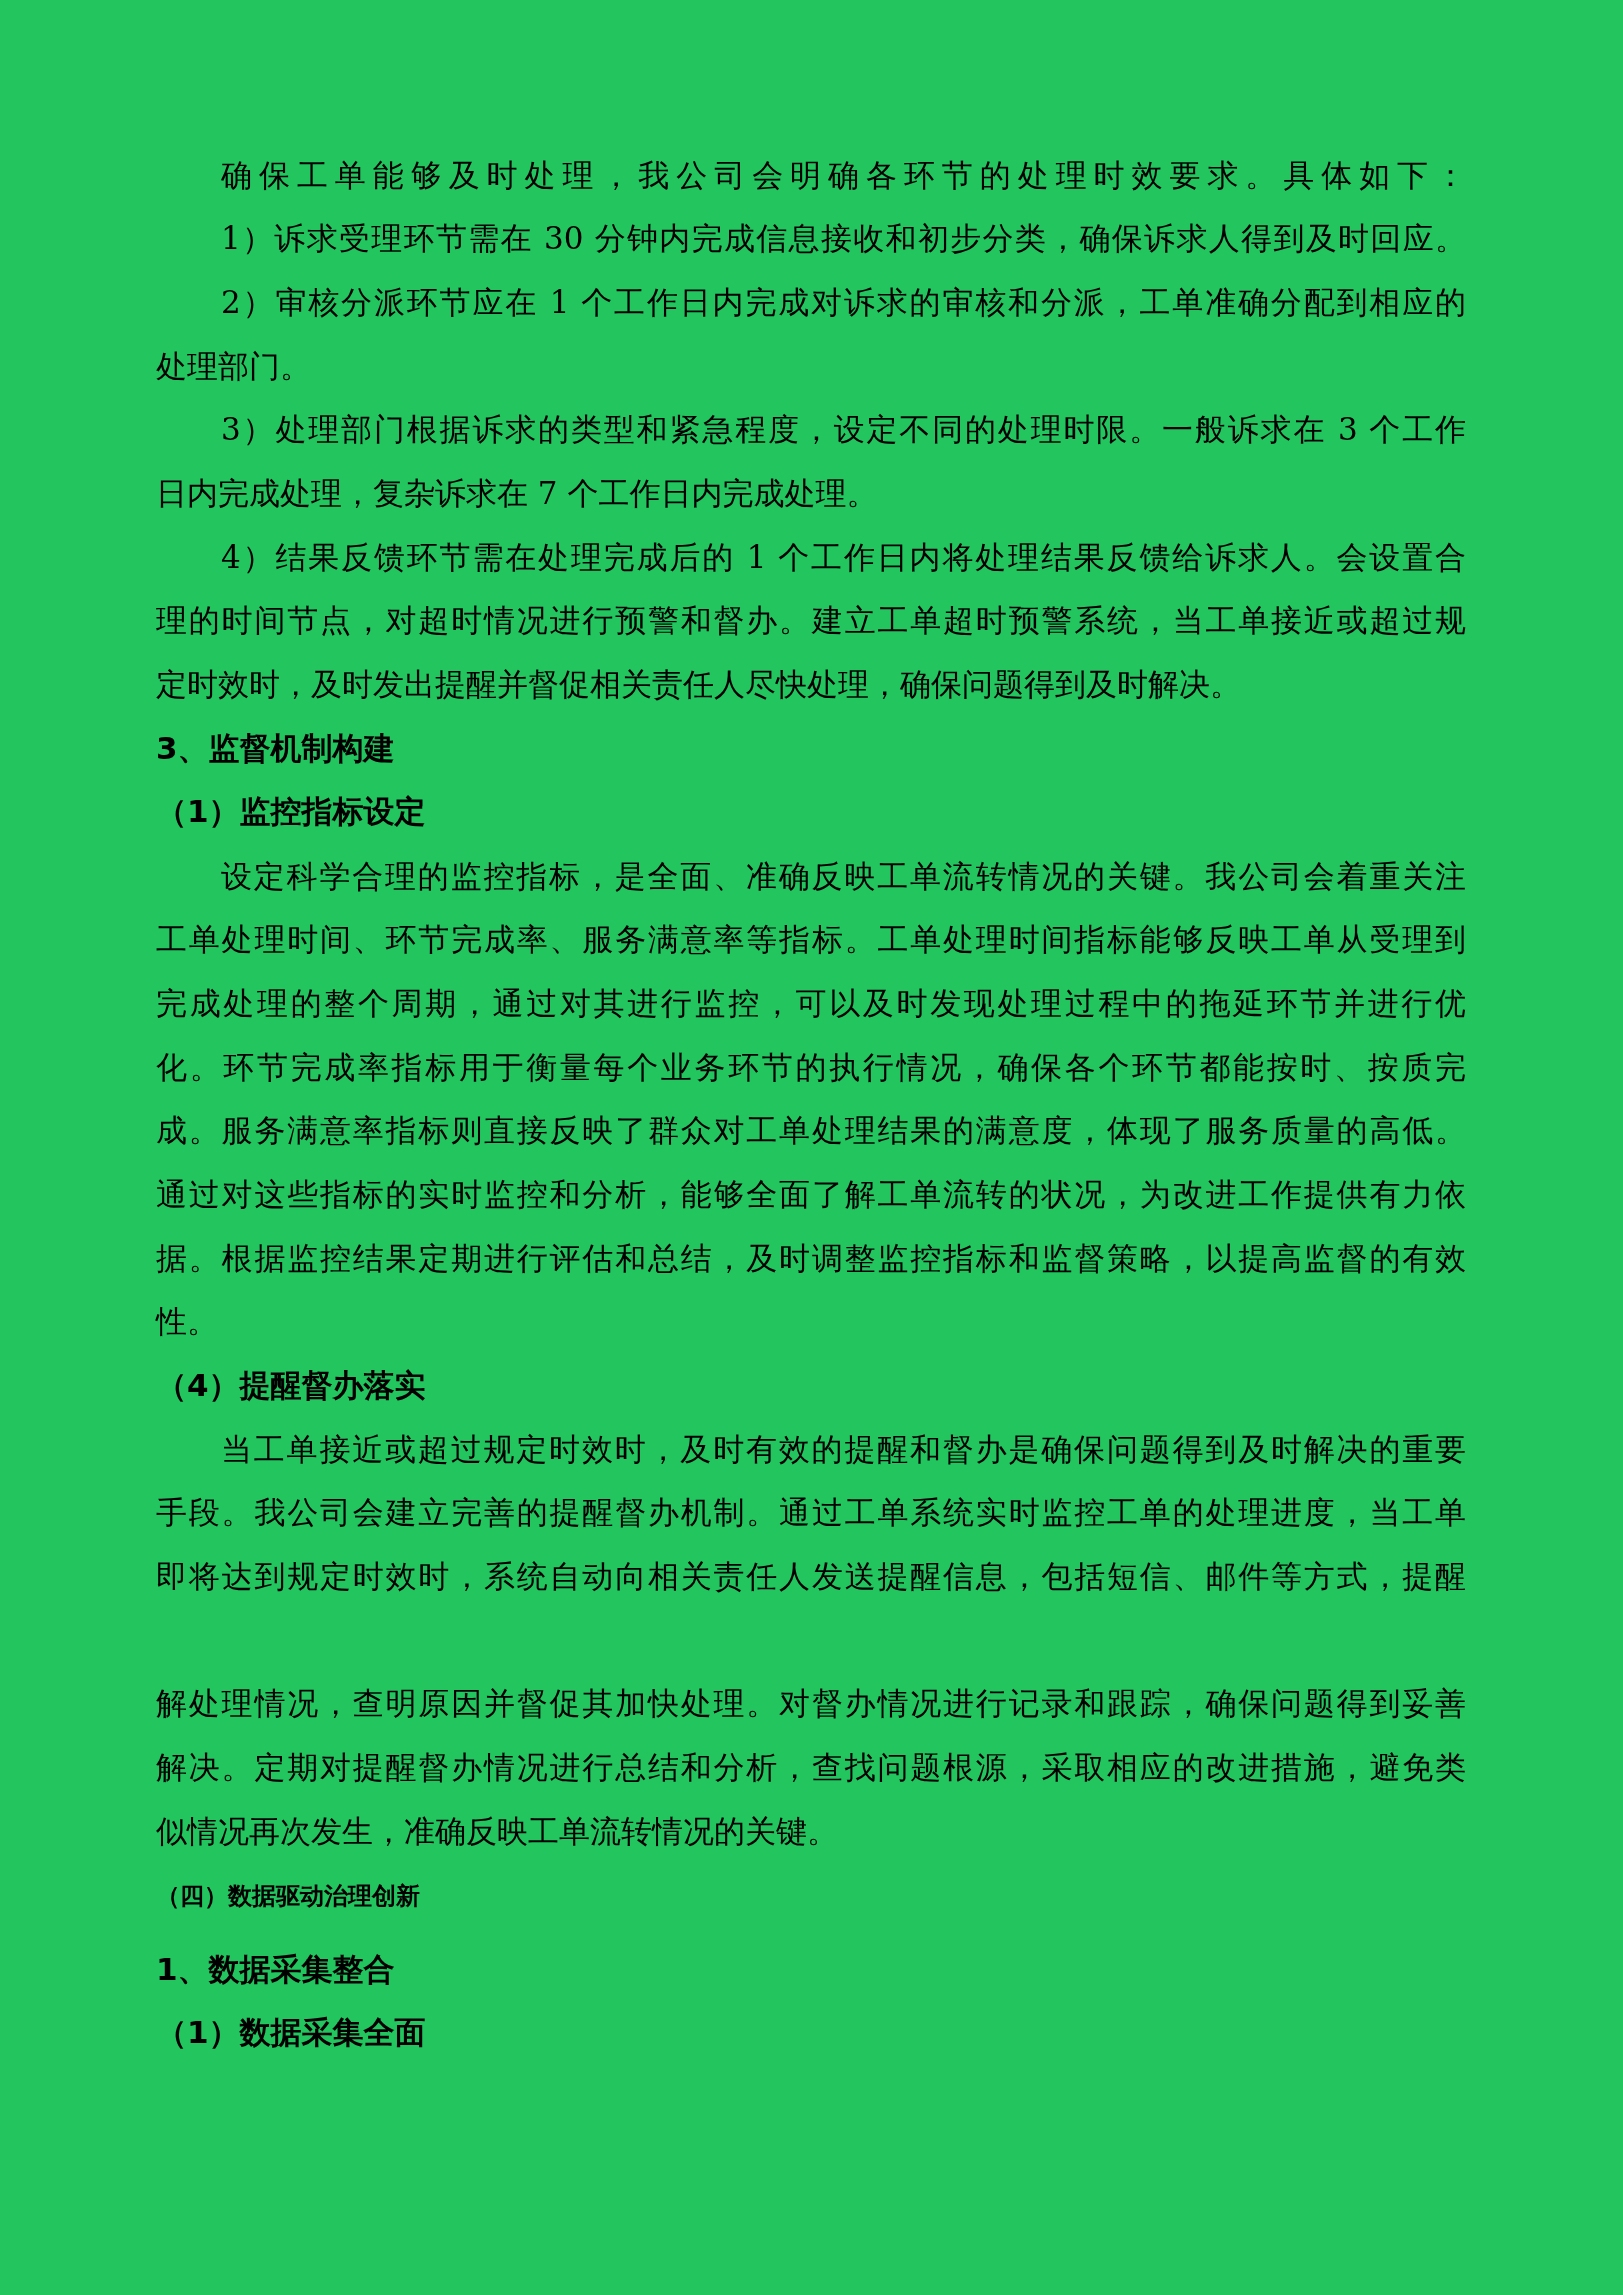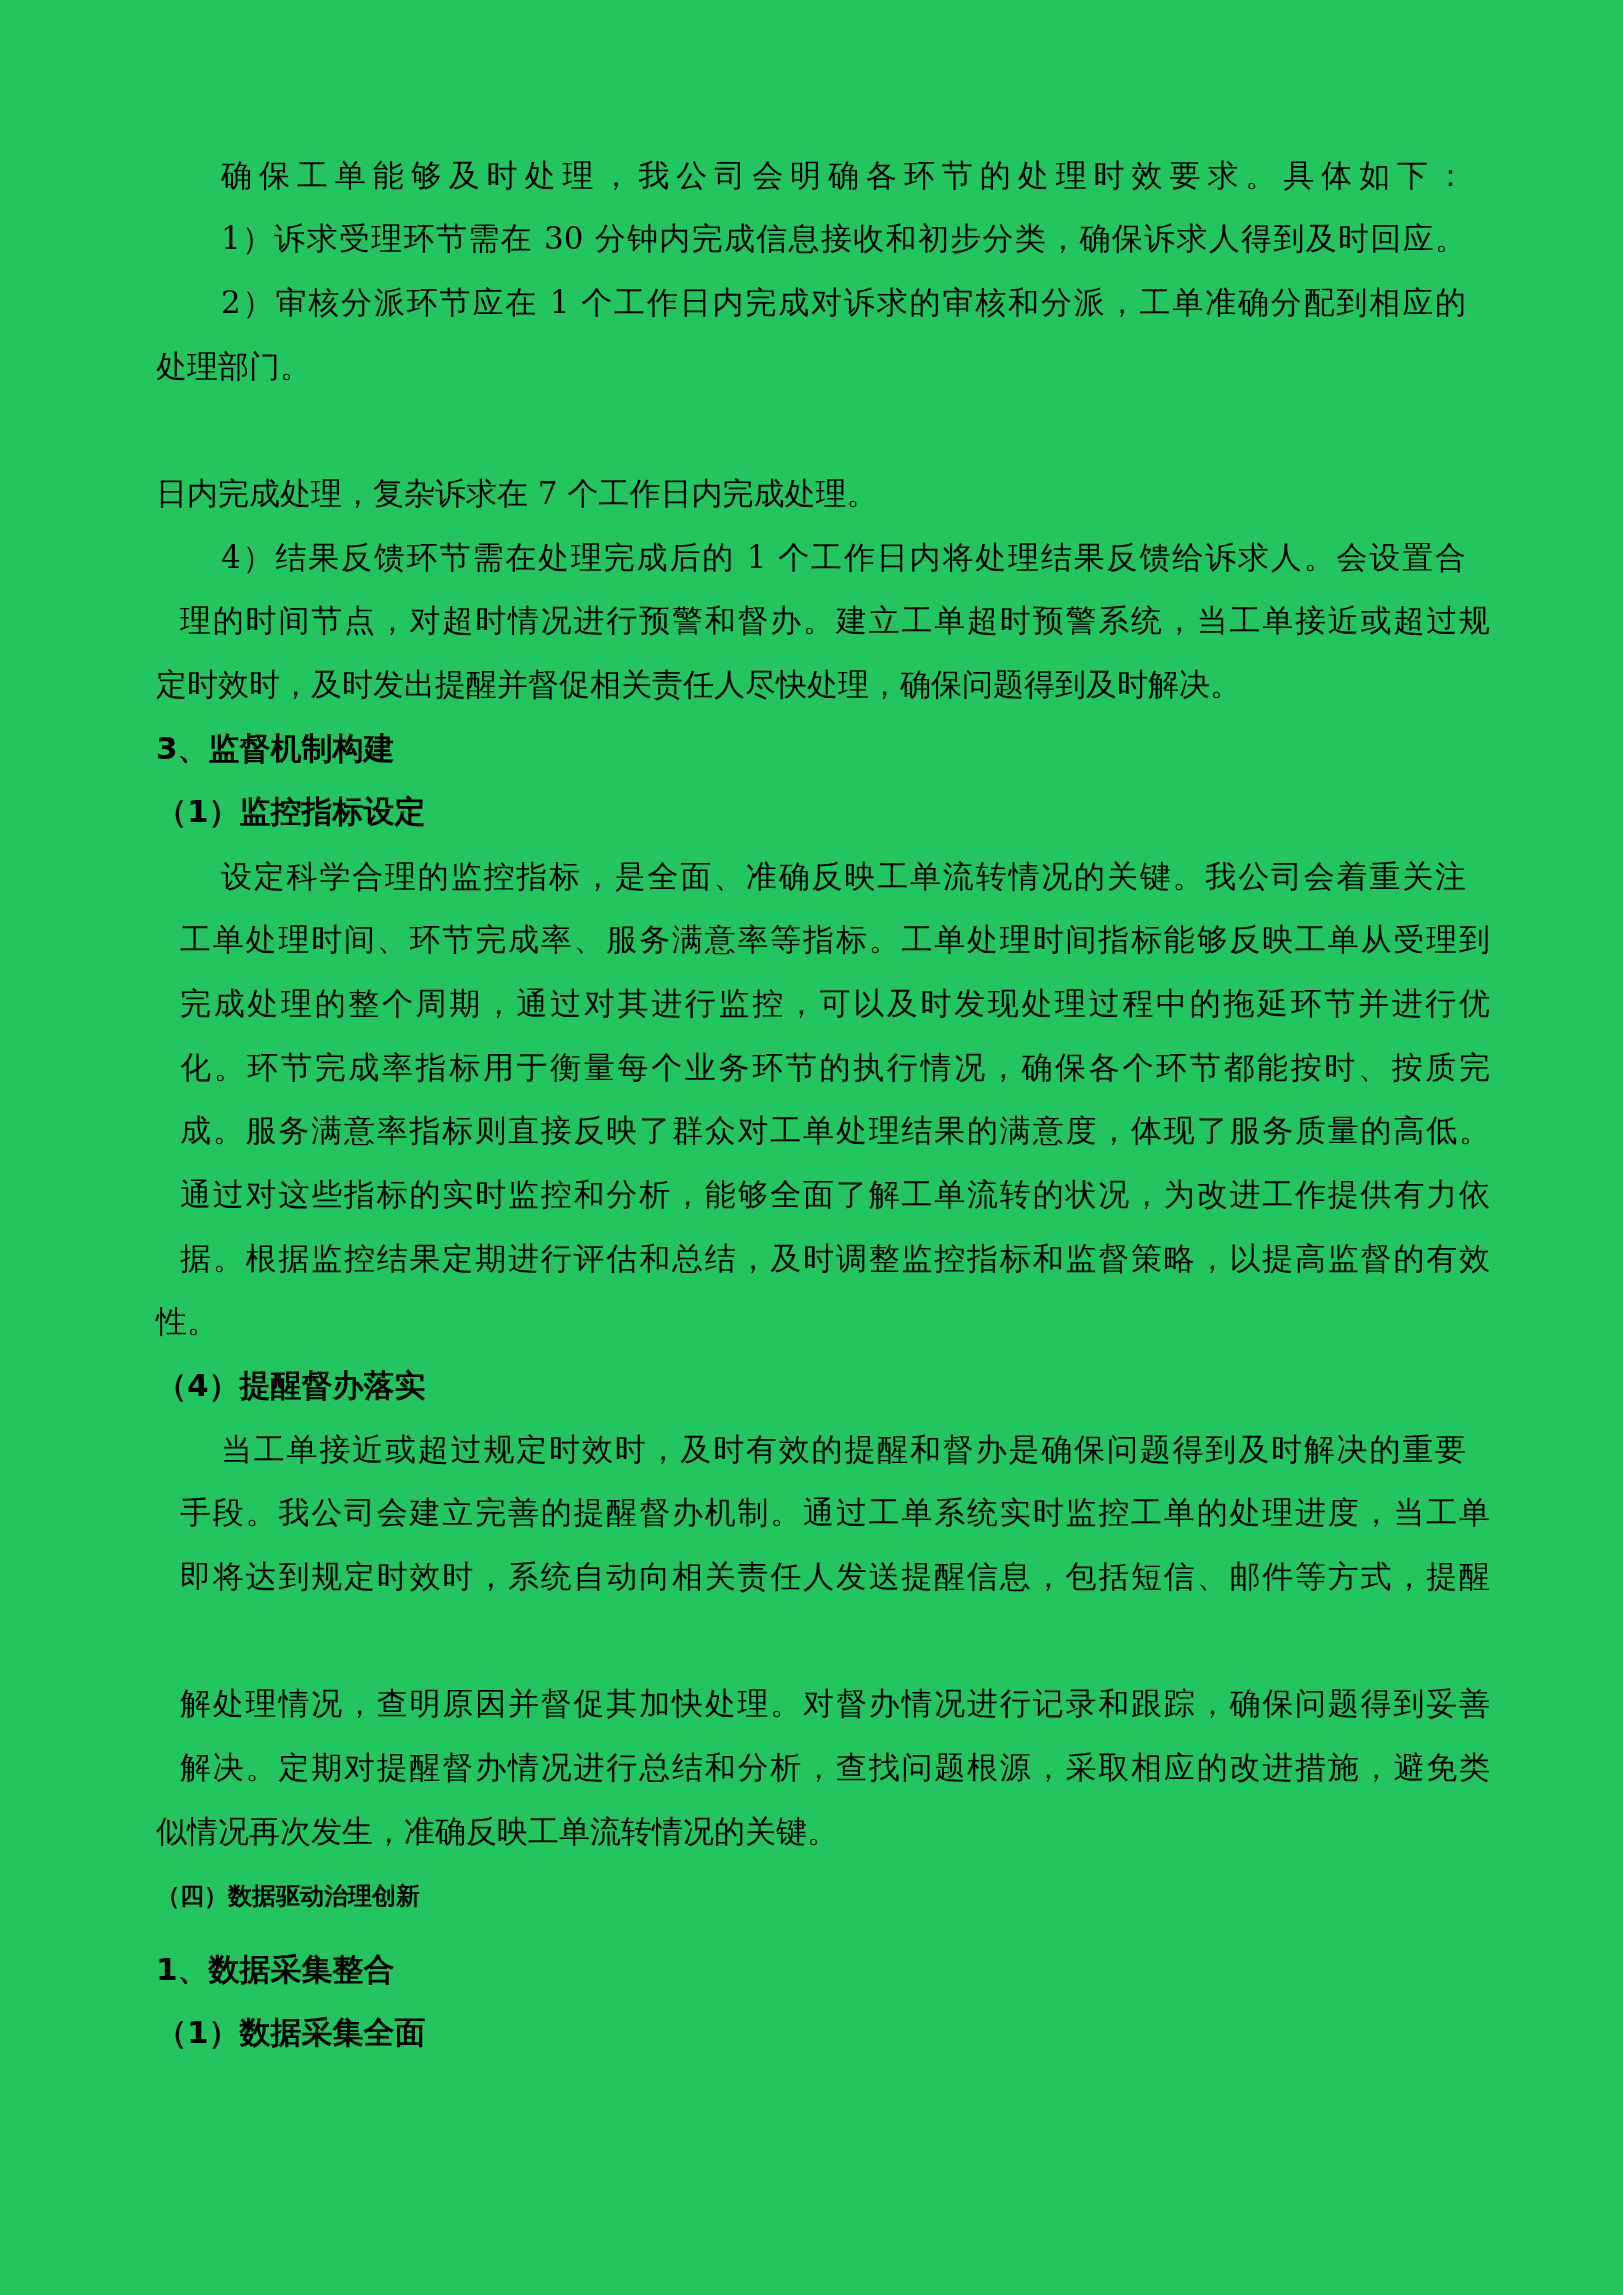--- a/index.html
+++ b/index.html
@@ -7,21 +7,21 @@
   .page { position: absolute; left: 0; top: 0; width: 1623px; height: 2295px; background: #22c55e; }
   .ln {
     position: absolute;
     font-family: "DejaVu Serif", "Liberation Serif", serif;
     font-size: 31px;
     line-height: 39px;
     height: 39px;
     color: #000000;
     white-space: nowrap;
   }
-  .full { left: 156px; width: 1310px; text-align: justify; text-align-last: justify; margin-left: 24px; }
+  .full { left: 156px; width: 1310px; text-align: justify; text-align-last: justify; }
   .indent { left: 221px; width: 1245px; text-align: justify; text-align-last: justify; }
   .flush-last { left: 156px; }
   .h3 {
     position: absolute; left: 156px;
     font-family: "DejaVu Sans", "Liberation Sans", sans-serif;
     font-weight: bold; font-size: 31px; line-height: 39px; height: 39px;
     color: #000000; white-space: nowrap;
   }
   .h2 {
     position: absolute; left: 156px;
@@ -32,20 +32,21 @@
 </style>
 </head>
 <body>
 
 <div class="page">
 
   <div class="ln indent" style="top:156px">确保工单能够及时处理，我公司会明确各环节的处理时效要求。具体如下：</div>
   <div class="ln indent" style="top:219px">1）诉求受理环节需在 30 分钟内完成信息接收和初步分类，确保诉求人得到及时回应。</div>
   <div class="ln indent" style="top:283px">2）审核分派环节应在 1 个工作日内完成对诉求的审核和分派，工单准确分配到相应的</div>
   <div class="ln flush-last" style="top:347px">处理部门。</div>
+  <div class="ln indent" style="top:410px">3）处理部门根据诉求的类型和紧急程度，设定不同的处理时限。一般诉求在 3 个工作</div>
   <div class="ln flush-last" style="top:474px">日内完成处理，复杂诉求在 7 个工作日内完成处理。</div>
   <div class="ln indent" style="top:538px">4）结果反馈环节需在处理完成后的 1 个工作日内将处理结果反馈给诉求人。会设置合</div>
   <div class="ln full" style="top:601px">理的时间节点，对超时情况进行预警和督办。建立工单超时预警系统，当工单接近或超过规</div>
   <div class="ln flush-last" style="top:665px">定时效时，及时发出提醒并督促相关责任人尽快处理，确保问题得到及时解决。</div>
 
   <div class="h3" style="top:729px">3、监督机制构建</div>
 
   <div class="h3" style="top:792px">（1）监控指标设定</div>
   <div class="ln indent" style="top:857px">设定科学合理的监控指标，是全面、准确反映工单流转情况的关键。我公司会着重关注</div>
   <div class="ln full" style="top:920px">工单处理时间、环节完成率、服务满意率等指标。工单处理时间指标能够反映工单从受理到</div>

